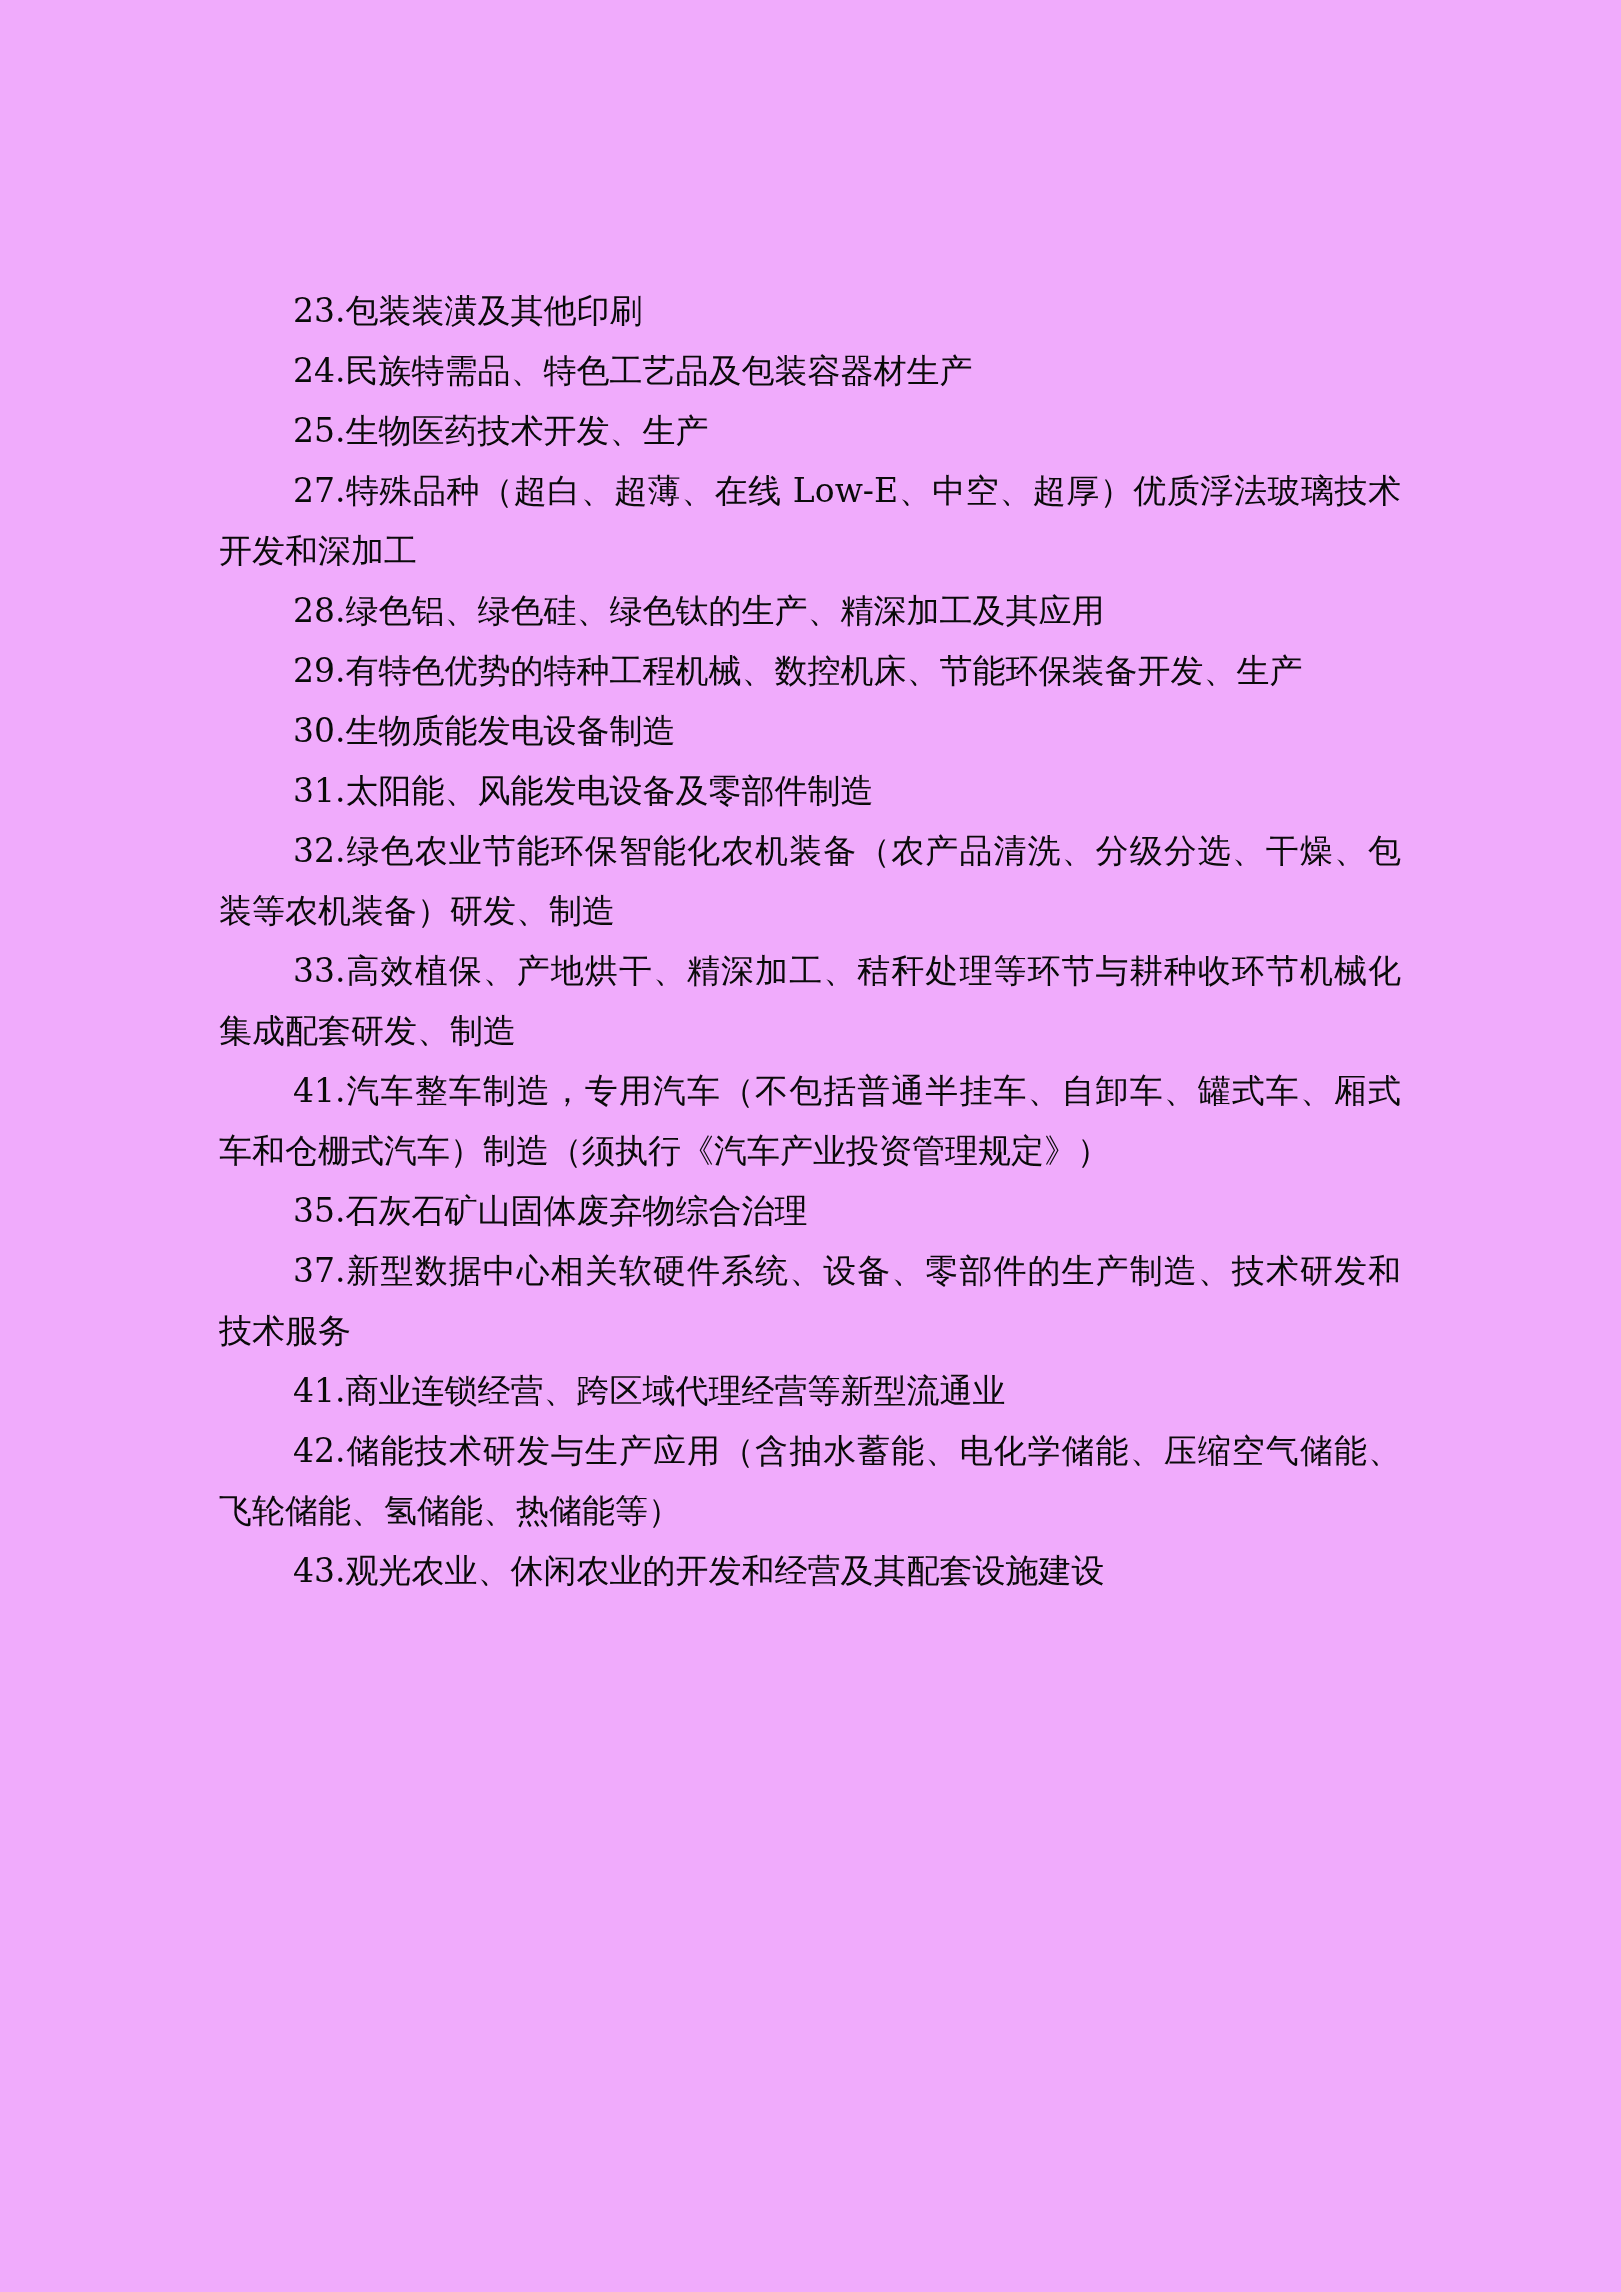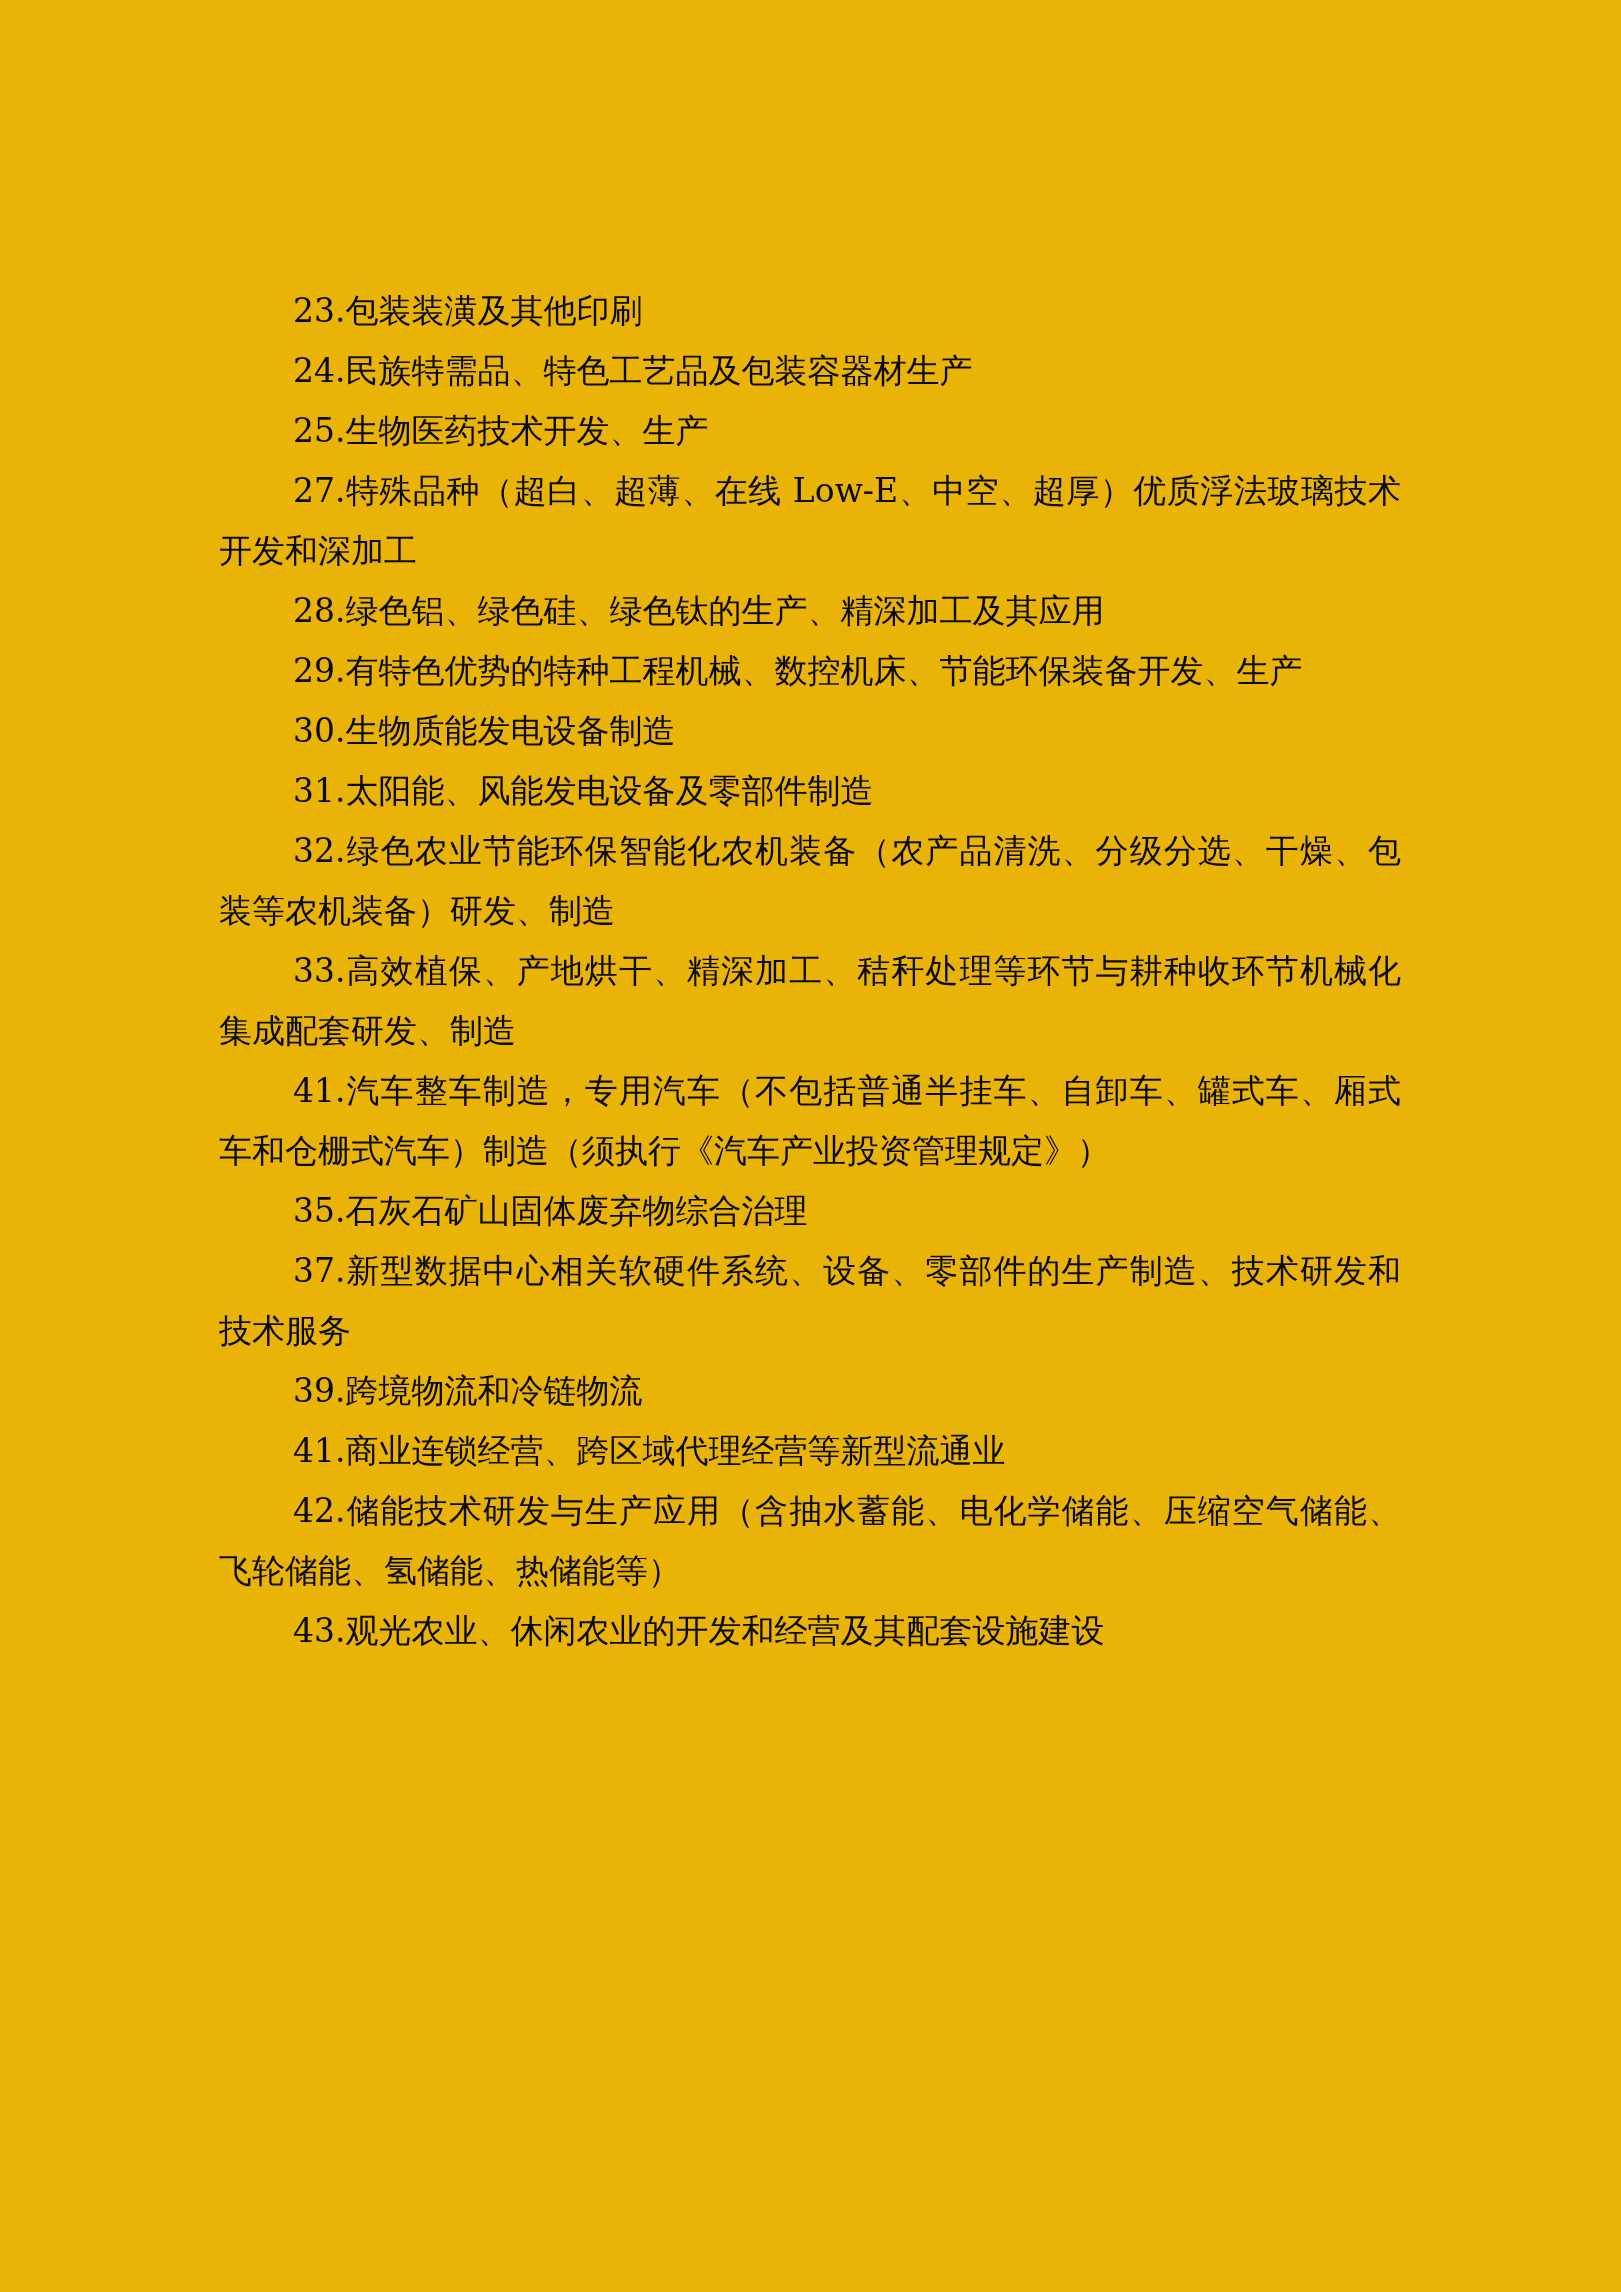--- a/index.html
+++ b/index.html
@@ -4,21 +4,21 @@
 <style>
   html, body {
     margin: 0;
     padding: 0;
     background: #ffffff;
   }
   .page {
     position: relative;
     width: 1621px;
     height: 2293px;
-    background: #eab308;
+    background: #f0abfc;
     box-sizing: border-box;
     padding: 281px 220px 0 219px;
     overflow: hidden;
   }
   .doc {
     width: 100%;
   }
   .doc p {
     margin: 0;
     padding: 0;
@@ -42,19 +42,18 @@
     <p>27.特殊品种（超白、超薄、在线 Low-E、中空、超厚）优质浮法玻璃技术开发和深加工</p>
     <p>28.绿色铝、绿色硅、绿色钛的生产、精深加工及其应用</p>
     <p>29.有特色优势的特种工程机械、数控机床、节能环保装备开发、生产</p>
     <p>30.生物质能发电设备制造</p>
     <p>31.太阳能、风能发电设备及零部件制造</p>
     <p>32.绿色农业节能环保智能化农机装备（农产品清洗、分级分选、干燥、包装等农机装备）研发、制造</p>
     <p>33.高效植保、产地烘干、精深加工、秸秆处理等环节与耕种收环节机械化集成配套研发、制造</p>
     <p>41.汽车整车制造，专用汽车（不包括普通半挂车、自卸车、罐式车、厢式车和仓栅式汽车）制造（须执行《汽车产业投资管理规定》）</p>
     <p>35.石灰石矿山固体废弃物综合治理</p>
     <p>37.新型数据中心相关软硬件系统、设备、零部件的生产制造、技术研发和技术服务</p>
-    <p>39.跨境物流和冷链物流</p>
     <p>41.商业连锁经营、跨区域代理经营等新型流通业</p>
     <p>42.储能技术研发与生产应用（含抽水蓄能、电化学储能、压缩空气储能、飞轮储能、氢储能、热储能等）</p>
     <p>43.观光农业、休闲农业的开发和经营及其配套设施建设</p>
   </div>
 </div>
 
 
 </body></html>

